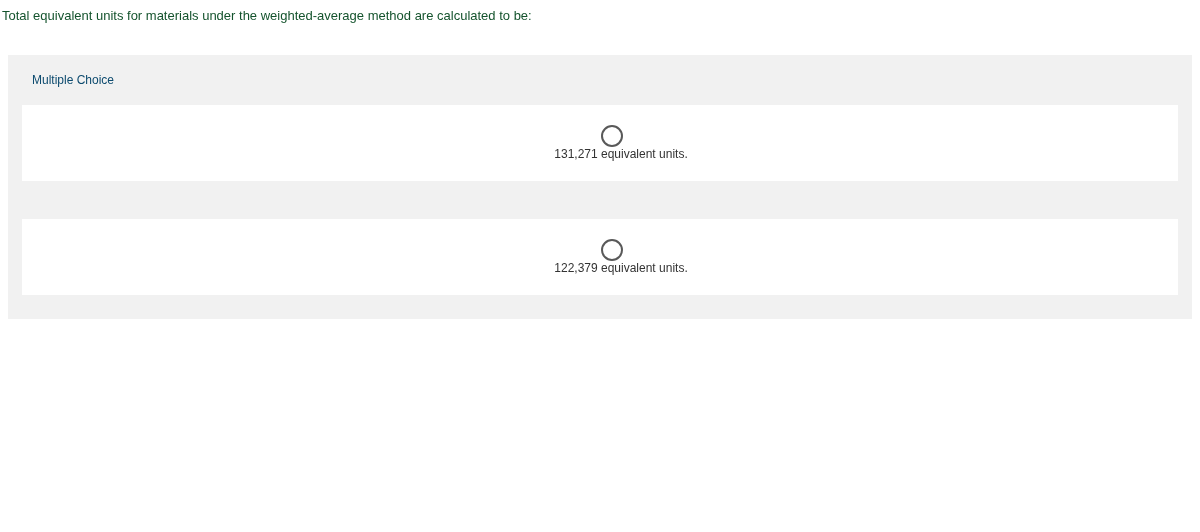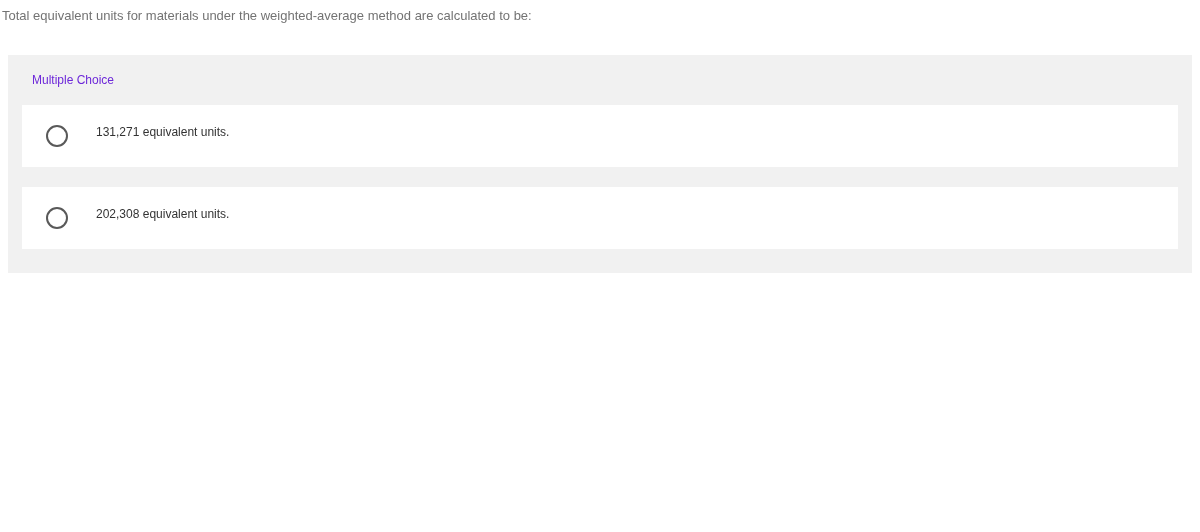--- a/index.html
+++ b/index.html
@@ -9,42 +9,43 @@
     }
     body {
       font-family: Arial, Helvetica, sans-serif;
       background: #ffffff;
       width: 1200px;
       height: 532px;
       overflow: hidden;
     }
     .question-text {
       font-size: 13px;
-      color: #737373;
+      color: #14532d;
       padding: 8px 0 0 2px;
       font-weight: 400;
     }
     .mc-container {
       background: #f1f1f1;
       margin: 32px 8px 0 8px;
       padding: 0;
     }
     .mc-header {
       font-size: 12px;
-      color: #6d28d9;
+      color: #0c4a6e;
       padding: 18px 0 18px 24px;
       font-weight: 400;
     }
     .option-row {
       background: #ffffff;
-      margin: 0 14px 20px 14px;
+      margin: 0 14px 38px 14px;
       padding: 20px 0 20px 14px;
       display: flex;
-      align-items: flex-start;
+      align-items: center;
       cursor: pointer;
+      flex-direction: column;
     }
     .option-row:last-child {
       margin-bottom: 14px;
     }
     .option-wrap {
       padding-bottom: 10px;
     }
     .radio-circle {
       width: 22px;
       height: 22px;
@@ -69,19 +70,19 @@
   <div class="mc-header">Multiple Choice</div>
 
   <div class="option-wrap">
     <div class="option-row">
       <div class="radio-circle"></div>
       <div class="option-text">131,271 equivalent units.</div>
     </div>
 
     <div class="option-row">
       <div class="radio-circle"></div>
-      <div class="option-text">202,308 equivalent units.</div>
+      <div class="option-text">122,379 equivalent units.</div>
     </div>
 
 
 
   </div>
 </div>
 
 </body></html>

